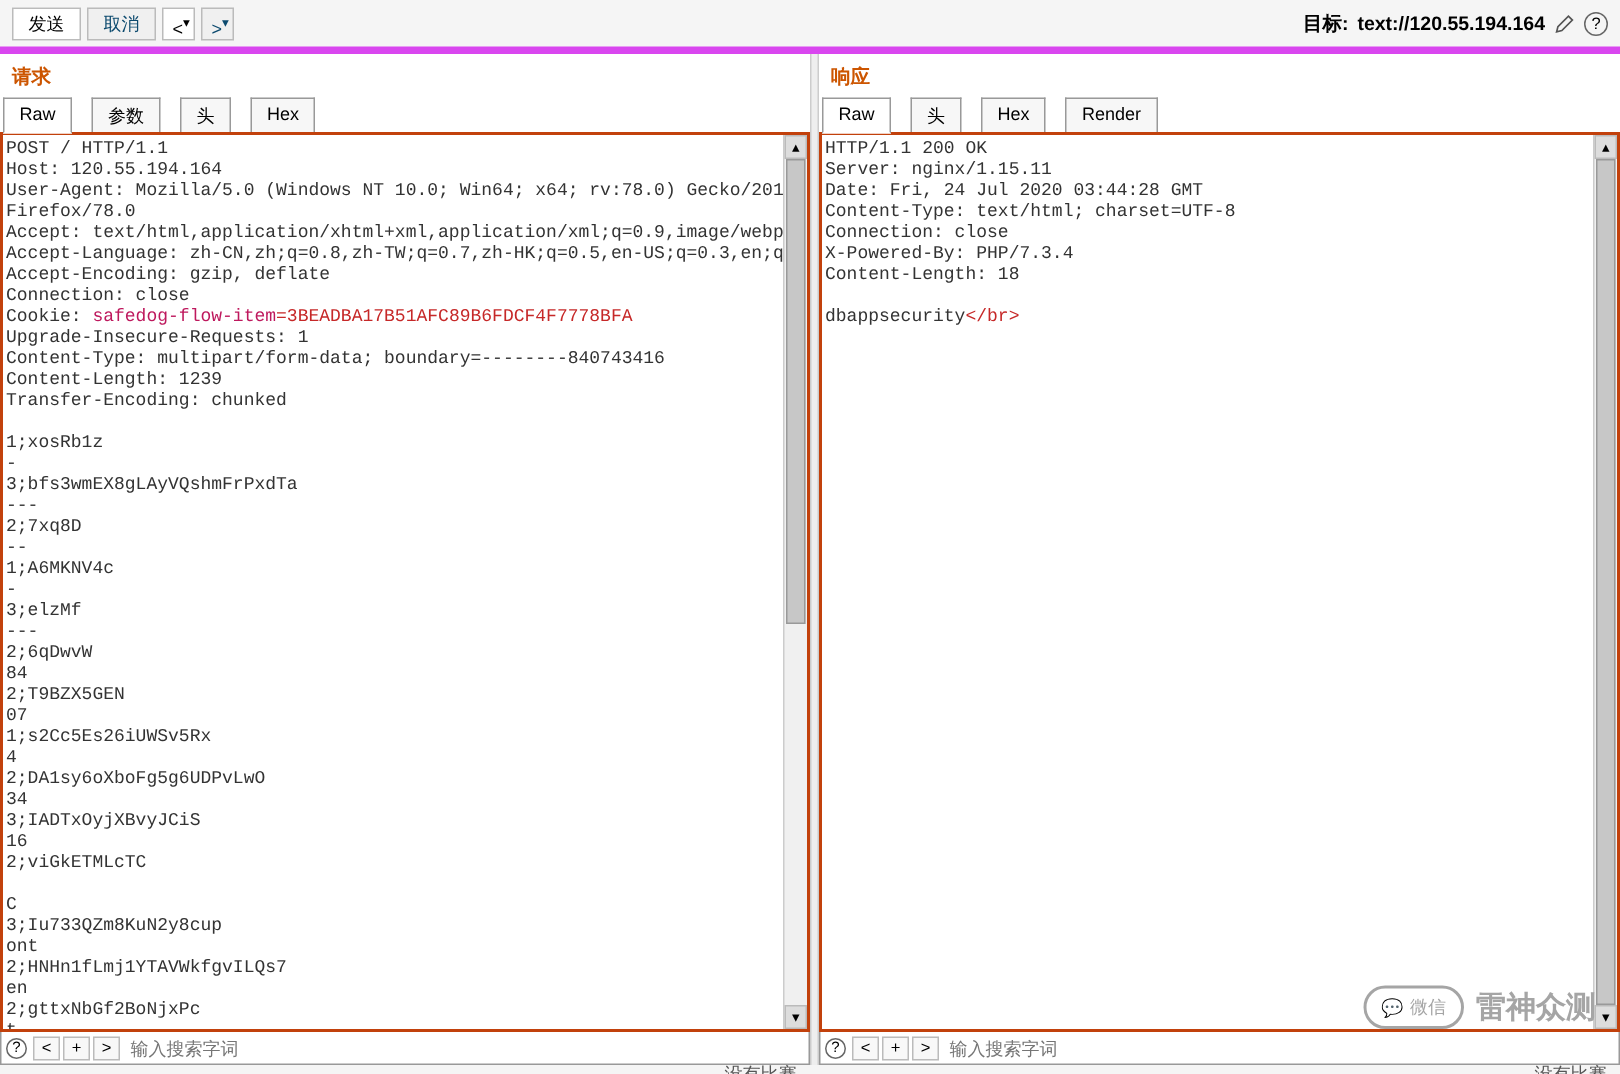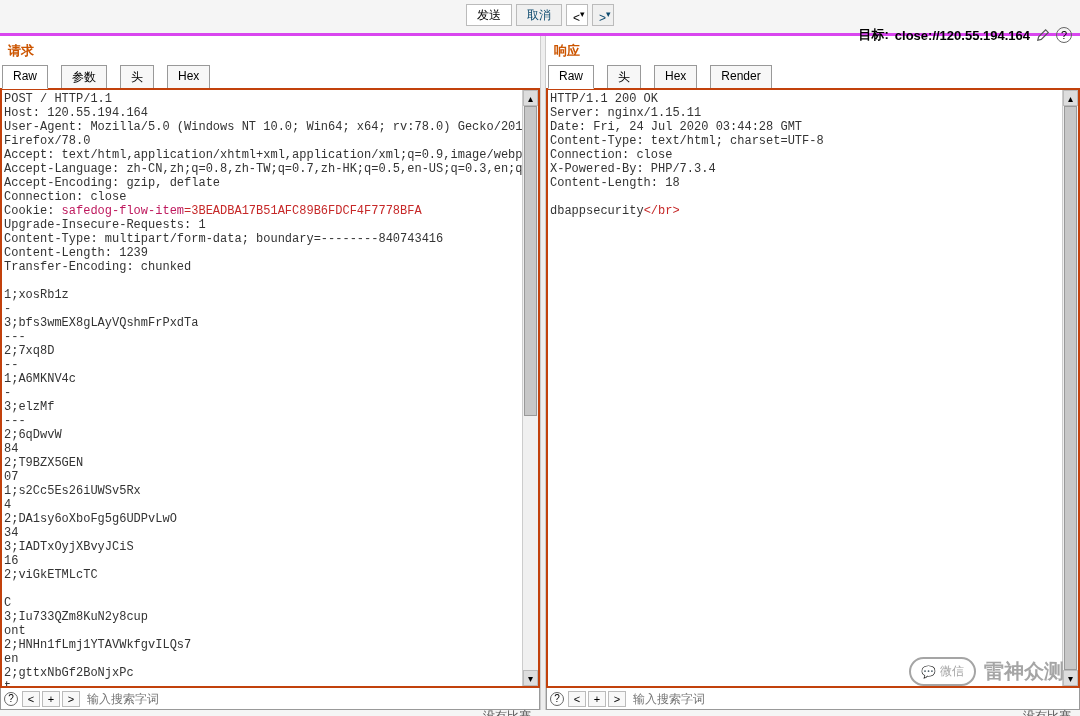--- a/index.html
+++ b/index.html
@@ -9,24 +9,23 @@
     background: #fff;
     width: 1080px;
     height: 716px;
     overflow: hidden;
     position: relative;
   }
   .top-toolbar {
     display: flex;
     align-items: center;
     padding: 4px 8px;
-    border-bottom: 3px solid #d946ef;
+    border-bottom: 5px solid #d946ef;
     height: 36px;
     background: #f5f5f5;
-    flex-direction: column;
   }
   .tb-left { display: flex; gap: 4px; align-items: center; }
   .btn {
     background: #fff;
     border: 1px solid #bbb;
     padding: 3px 10px;
     font-size: 12px;
     cursor: pointer;
     height: 22px;
     line-height: 14px;
@@ -210,21 +209,21 @@
 
 <div class="top-toolbar">
   <div class="tb-left">
     <button class="btn">发送</button>
     <button class="btn" disabled="">取消</button>
     <button class="btn small">&lt;<sup>▾</sup></button>
     <button class="btn small" disabled="">&gt;<sup>▾</sup></button>
   </div>
   <div class="tb-right">
     <span class="lbl">目标:</span>
-    <span class="lbl">close://120.55.194.164</span>
+    <span class="lbl">text://120.55.194.164</span>
     <span class="pencil-icon">
       <svg viewBox="0 0 16 16">
           <path d="M2 14l1-4 8-8 3 3-8 8-4 1z" fill="none" stroke="#555" stroke-width="1.3"></path>
         </svg>
     </span>
     <span class="icon-circle">?</span>
   </div>
 </div>
 
 <div class="panels">

